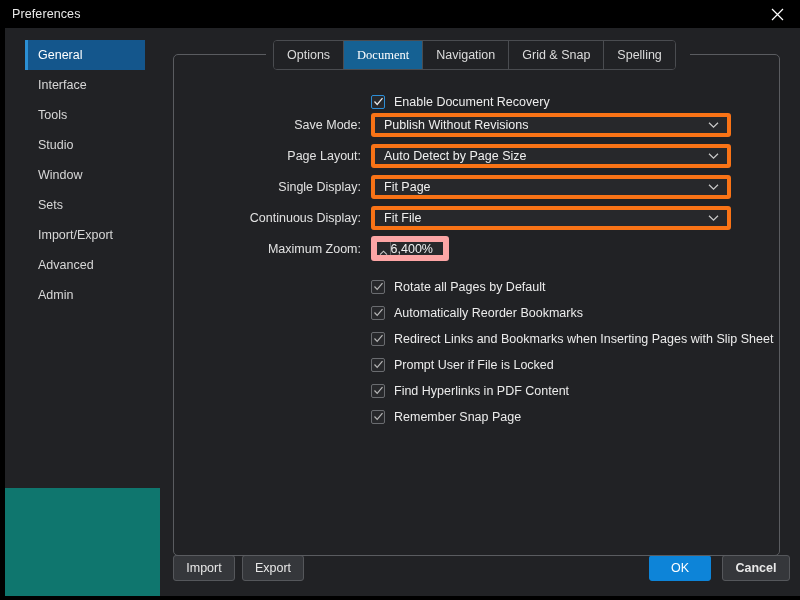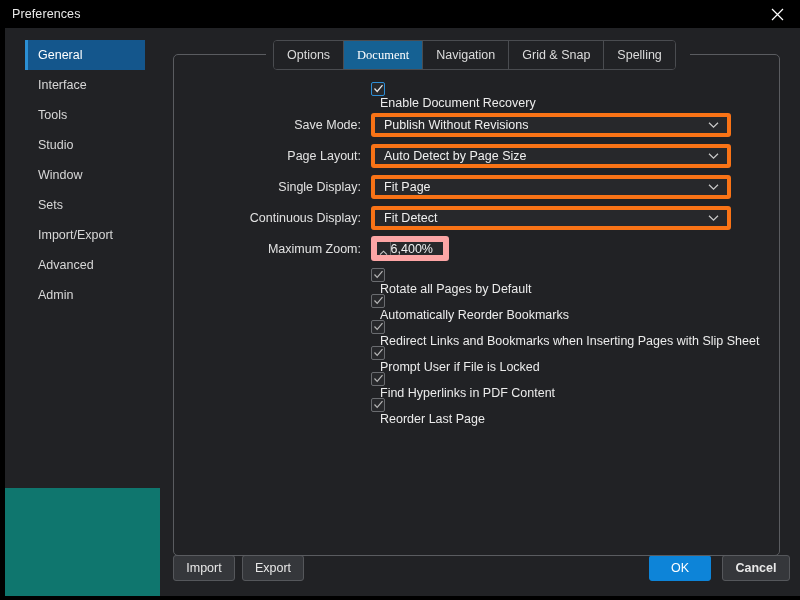--- a/index.html
+++ b/index.html
@@ -219,24 +219,23 @@
     align-items: center;
     justify-content: flex-end;
     padding-right: 10px;
     font-size: 12.5px;
     color: #f0f0f0;
   }
 
   
   .cbrow {
     display: flex;
-    align-items: flex-start;
+    align-items: flex-end;
     height: 26px;
     padding-left: 211px;
-    flex-direction: column;
   }
   .cbrow.first { height: 27px; }
 
   .checkbox {
     width: 14px; height: 14px;
     border: 1px solid #6a6c70;
     border-radius: 2px;
     background: #27282b;
     display: flex;
     align-items: center;
@@ -401,21 +400,21 @@
             <svg width="11" height="7" viewBox="0 0 11 7">
               <path d="M1 1.3 L5.5 5.6 L10 1.3" stroke="#c8c8c8" stroke-width="1.3" fill="none"></path>
             </svg>
           </span>
         </div>
       </div>
 
       <div class="row">
         <div class="row-label">Continuous Display:</div>
         <div class="combo">
-          <span>Fit Detect</span>
+          <span>Fit File</span>
           <span class="chevron">
             <svg width="11" height="7" viewBox="0 0 11 7">
               <path d="M1 1.3 L5.5 5.6 L10 1.3" stroke="#c8c8c8" stroke-width="1.3" fill="none"></path>
             </svg>
           </span>
         </div>
       </div>
 
       <div class="row">
         <div class="row-label">Maximum Zoom:</div>
@@ -496,21 +495,21 @@
       </div>
 
       <div class="cbrow">
         <div class="checkbox">
           <span>
             <svg width="11" height="11" viewBox="0 0 11 11">
               <path d="M1.5 5.5 L4.2 8.4 L9.5 2.2" stroke="#b8b8b8" stroke-width="1.2" fill="none"></path>
             </svg>
           </span>
         </div>
-        <span class="cb-label">Reorder Last Page</span>
+        <span class="cb-label">Remember Snap Page</span>
       </div>
 
     </div>
   </div>
 
   <div class="footer">
     <div class="btn btn-import">Import</div>
     <div class="btn btn-export">Export</div>
     <div class="btn primary btn-ok">OK</div>
     <div class="btn btn-cancel">Cancel</div>

